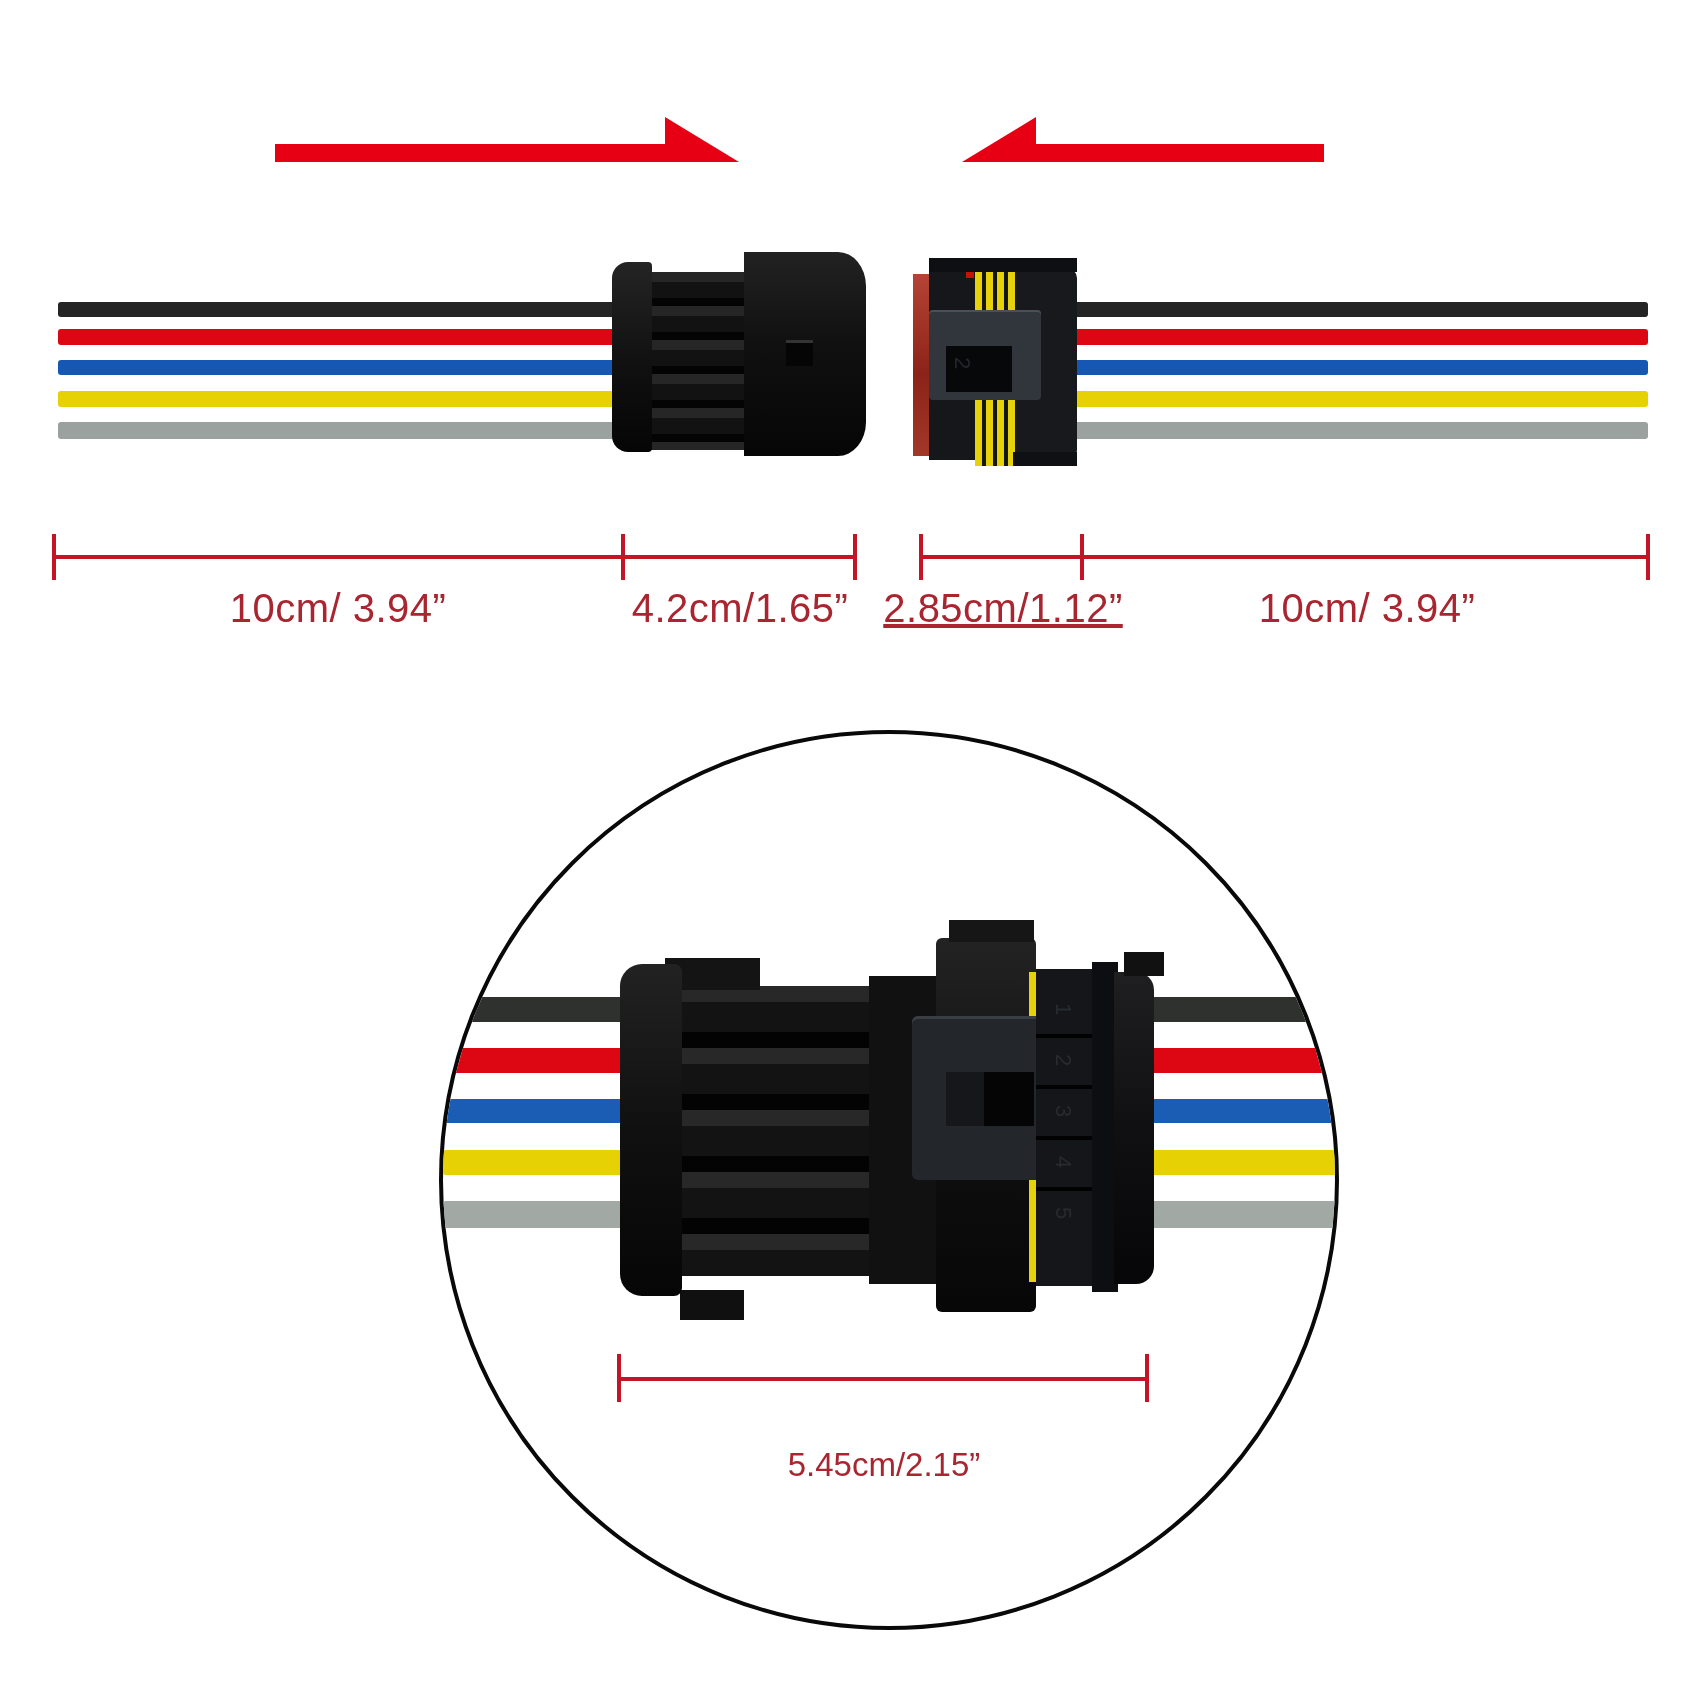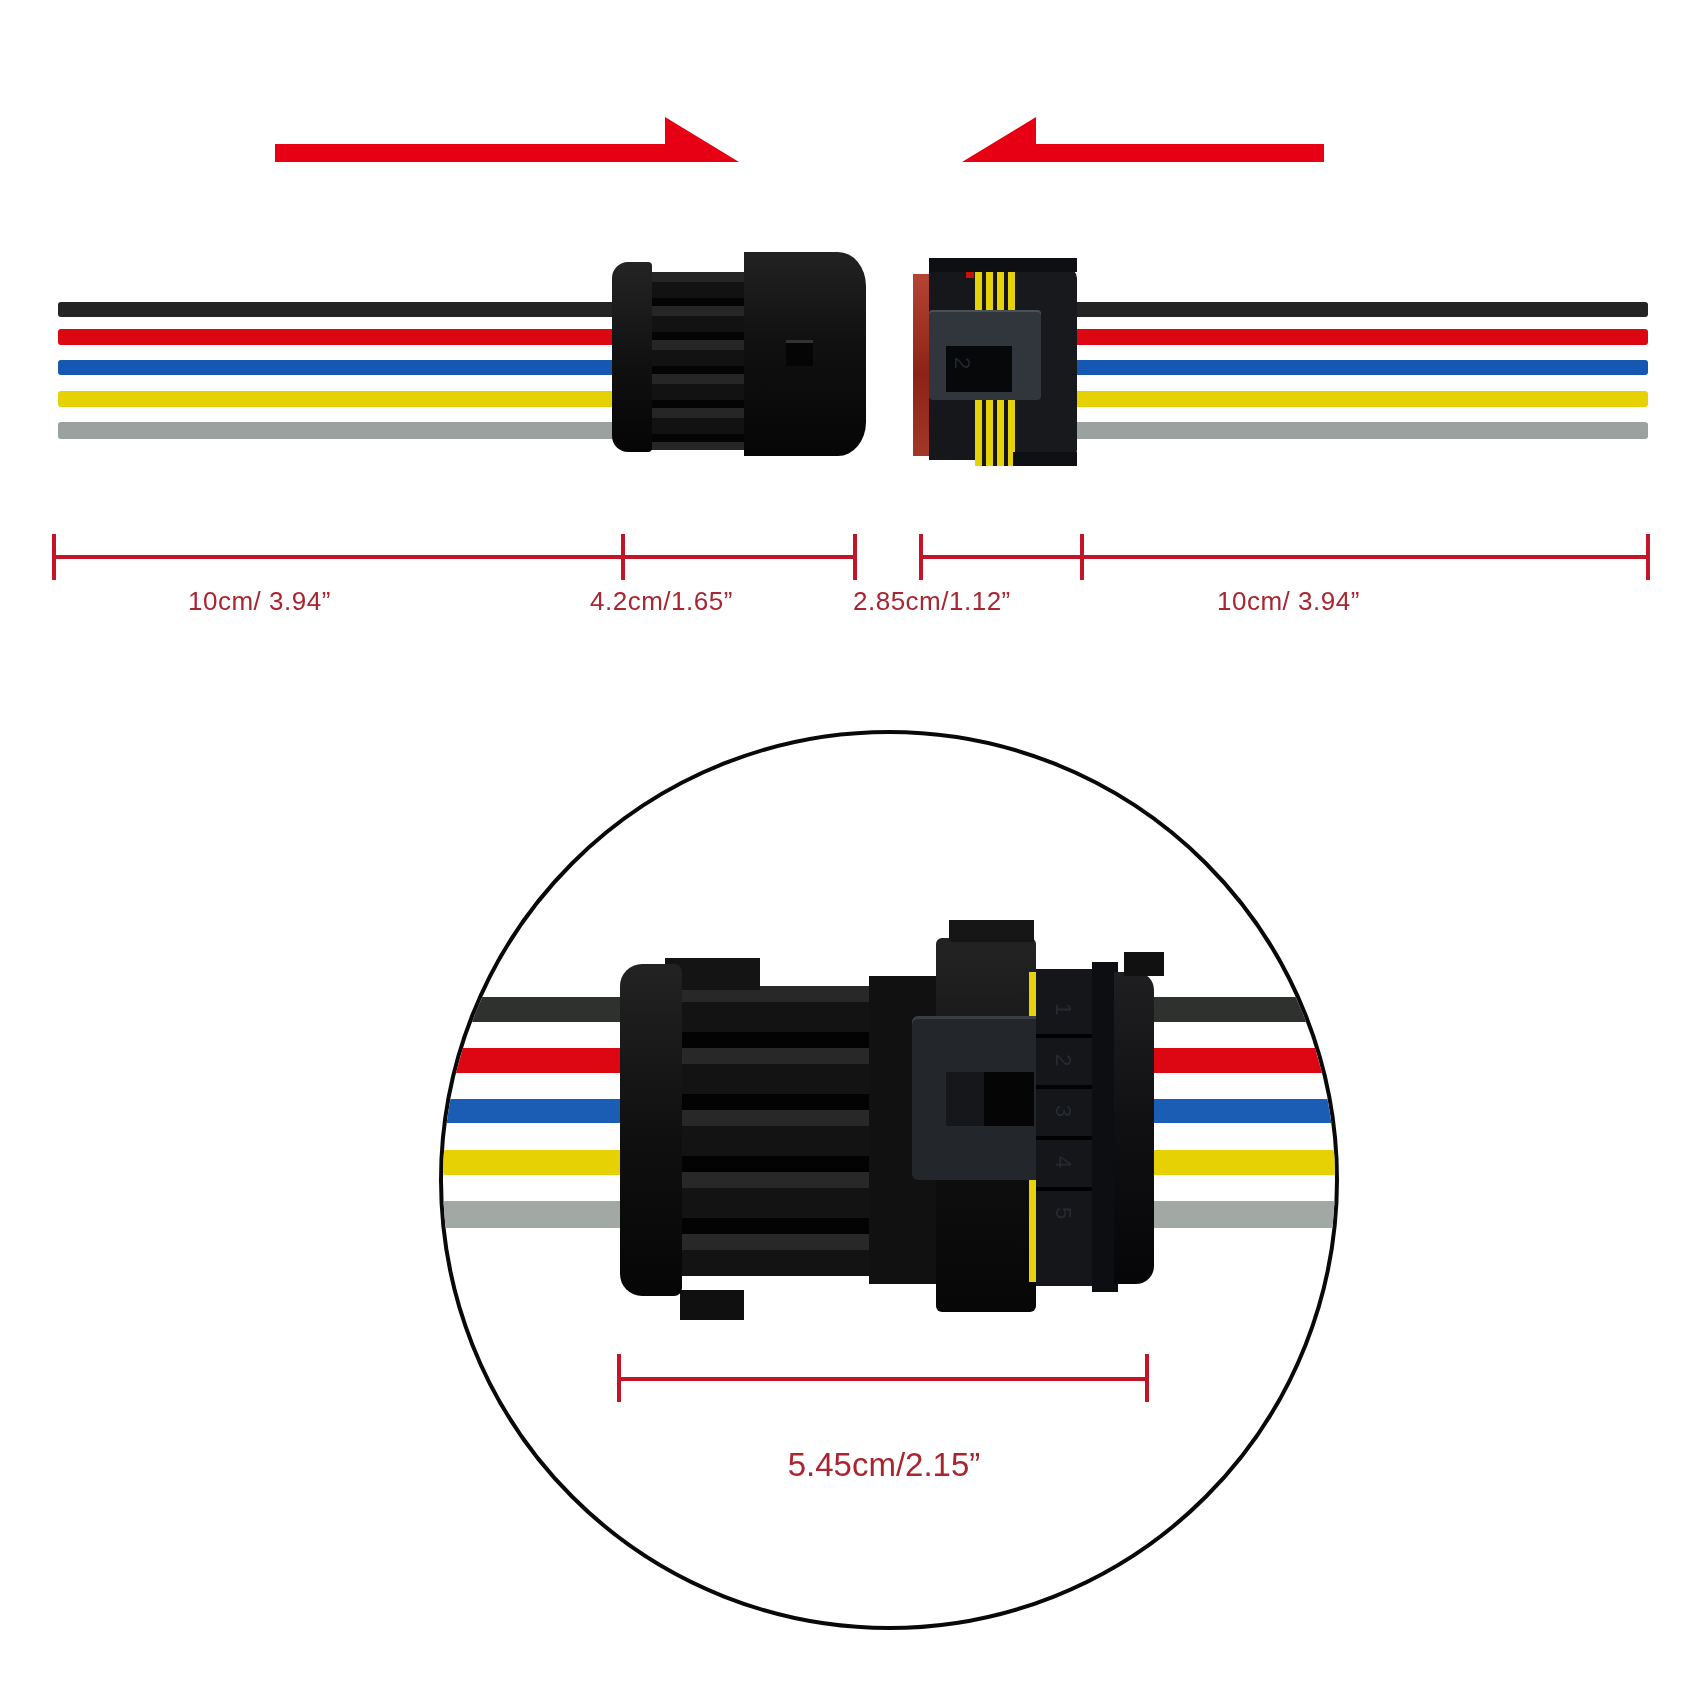--- a/index.html
+++ b/index.html
@@ -8,21 +8,21 @@
   
   .arrow-bar{position:absolute;height:18px;background:#e70014;}
   .arrow-head{position:absolute;width:74px;height:45px;background:#e70014;}
   .head-right{clip-path:polygon(0 0,100% 100%,0 100%);}
   .head-left{clip-path:polygon(100% 0,100% 100%,0 100%);}
   
   .wire{position:absolute;border-radius:3px;z-index:1;}
   
   .dimline{position:absolute;height:4px;background:#c41428;z-index:3;}
   .dimtick{position:absolute;width:4px;height:46px;background:#c41428;z-index:3;}
-  .dimlabel{position:absolute;width:300px;font-size:26px;letter-spacing:0.5px;
+  .dimlabel{position:absolute;width:300px;text-align:center;font-size:40px;letter-spacing:0.5px;
             color:#a92530;z-index:3;}
   
   .part{position:absolute;z-index:2;}
   
   .m-cap{left:612px;top:262px;width:40px;height:190px;border-radius:16px 4px 4px 16px;
          background:linear-gradient(180deg,#242424,#101010 55%,#050505);}
   .m-ribs{left:648px;top:272px;width:100px;height:178px;
           background:repeating-linear-gradient(180deg,#262626 0 10px,#121212 10px 26px,#040404 26px 34px);}
   .m-barrel{left:744px;top:252px;width:122px;height:204px;border-radius:0 28px 28px 0/0 34px 34px 0;
             background:linear-gradient(180deg,#222222,#101010 45%,#060606);}
@@ -114,21 +114,21 @@
   <div class="dimline" style="left: 921px; top: 555px; width: 729px; background-color: rgb(196, 20, 40);"></div>
   <div class="dimtick" style="left: 52px; top: 534px; background-color: rgb(196, 20, 40);"></div>
   <div class="dimtick" style="left: 621px; top: 534px; background-color: rgb(196, 20, 40);"></div>
   <div class="dimtick" style="left: 853px; top: 534px; background-color: rgb(196, 20, 40);"></div>
   <div class="dimtick" style="left: 919px; top: 534px; background-color: rgb(196, 20, 40);"></div>
   <div class="dimtick" style="left: 1080px; top: 534px; background-color: rgb(196, 20, 40);"></div>
   <div class="dimtick" style="left: 1646px; top: 534px; background-color: rgb(196, 20, 40);"></div>
 
   <div class="dimlabel" style="left: 188px; top: 586px; color: rgb(169, 37, 48);">10cm/ 3.94”</div>
   <div class="dimlabel" style="left: 590px; top: 586px; color: rgb(169, 37, 48);">4.2cm/1.65”</div>
-  <div class="dimlabel" style="left: 853px; top: 586px; color: rgb(169, 37, 48);">2.85cm/1.12”</div>
+  <div class="dimlabel" style="left: 853px; top: 586px; color: rgb(169, 37, 48); text-decoration: underline;">2.85cm/1.12”</div>
   <div class="dimlabel" style="left: 1217px; top: 586px; color: rgb(169, 37, 48);">10cm/ 3.94”</div>
 
   <div id="circle">
 
     <div class="wire" style="left: 0px; top: 263px; width: 224px; height: 25px; background-color: rgb(46, 49, 46);"></div>
     <div class="wire" style="left: 0px; top: 314px; width: 224px; height: 25px; background-color: rgb(220, 7, 18);"></div>
     <div class="wire" style="left: 0px; top: 365px; width: 224px; height: 24px; background-color: rgb(27, 92, 180);"></div>
     <div class="wire" style="left: 0px; top: 416px; width: 224px; height: 25px; background-color: rgb(229, 209, 4);"></div>
     <div class="wire" style="left: 0px; top: 467px; width: 224px; height: 27px; background-color: rgb(162, 168, 164);"></div>
 

